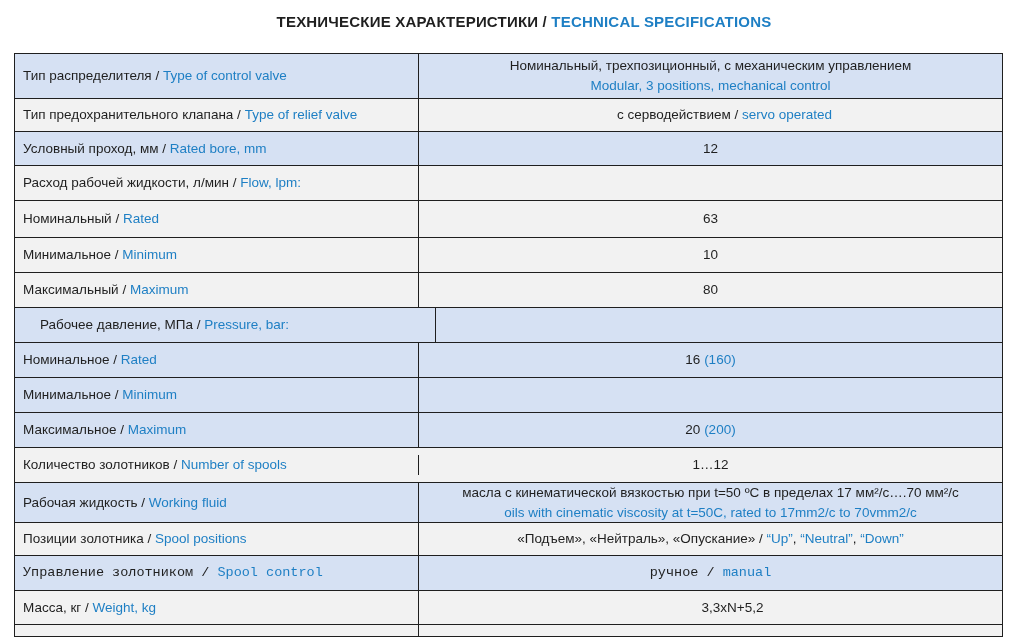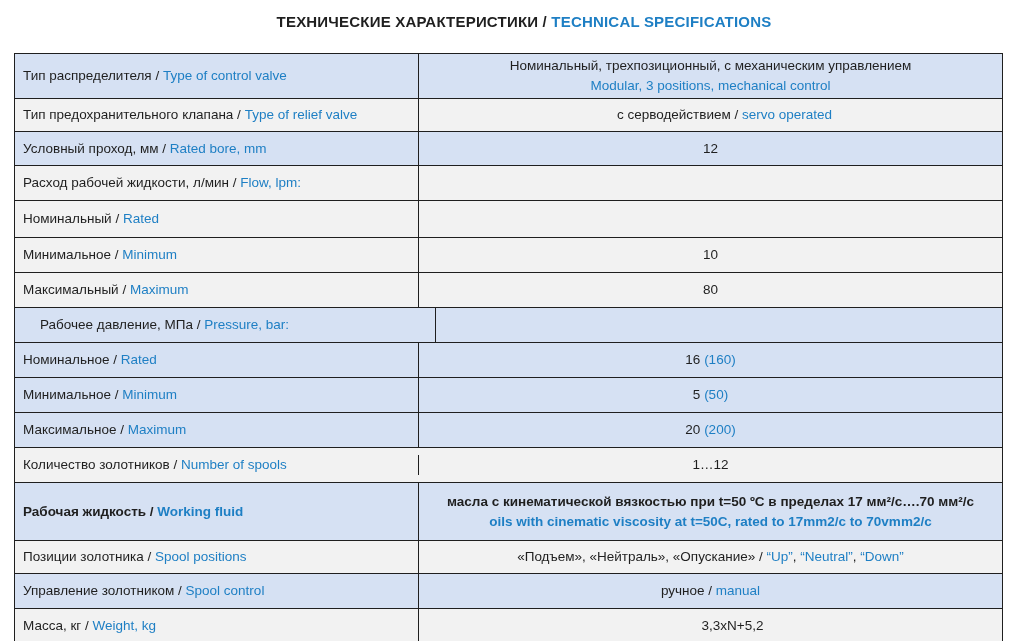--- a/index.html
+++ b/index.html
@@ -85,20 +85,23 @@
       <div class="cell right">
         <div class="line"><span class="dark">12</span></div>
       </div>
     </div>
     <div class="row gray-bg" style="height: 35px;">
       <div class="cell left"><span class="dark">Расход рабочей жидкости, л/мин / </span><span class="blue">Flow, lpm:</span></div>
       <div class="cell right"></div>
     </div>
     <div class="row gray-bg" style="height: 37px;">
       <div class="cell left"><span class="dark">Номинальный / </span><span class="blue">Rated</span></div>
+      <div class="cell right">
+        <div class="line"><span class="dark">63</span></div>
+      </div>
     </div>
     <div class="row gray-bg" style="height: 35px;">
       <div class="cell left"><span class="dark">Минимальное / </span><span class="blue">Minimum</span></div>
       <div class="cell right">
         <div class="line"><span class="dark">10</span></div>
       </div>
     </div>
     <div class="row gray-bg" style="height: 35px;">
       <div class="cell left"><span class="dark">Максимальный / </span><span class="blue">Maximum</span></div>
       <div class="cell right">
@@ -110,50 +113,47 @@
       <div class="cell right"></div>
     </div>
     <div class="row blue-bg" style="height: 35px;">
       <div class="cell left"><span class="dark">Номинальное / </span><span class="blue">Rated</span></div>
       <div class="cell right">
         <div class="line"><span class="dark">16 </span><span class="blue">(160)</span></div>
       </div>
     </div>
     <div class="row blue-bg" style="height: 35px;">
       <div class="cell left"><span class="dark">Минимальное / </span><span class="blue">Minimum</span></div>
-      <div class="cell right">
-        <div class="line"><span class="dark">5 </span><span class="blue">(50)</span></div>
-      </div>
     </div>
     <div class="row blue-bg" style="height: 35px;">
       <div class="cell left"><span class="dark">Максимальное / </span><span class="blue">Maximum</span></div>
       <div class="cell right">
         <div class="line"><span class="dark">20 </span><span class="blue">(200)</span></div>
       </div>
     </div>
     <div class="row gray-bg" style="height: 35px; align-items: center;">
       <div class="cell left"><span class="dark">Количество золотников / </span><span class="blue">Number of spools</span></div>
       <div class="cell right">
         <div class="line"><span class="dark">1…12</span></div>
       </div>
     </div>
-    <div class="row blue-bg" style="height: 58px; font-weight: bold;">
+    <div class="row blue-bg" style="height: 40px;">
       <div class="cell left"><span class="dark">Рабочая жидкость / </span><span class="blue">Working fluid</span></div>
       <div class="cell right">
         <div class="line"><span class="dark">масла с кинематической вязкостью при t=50 ºC в пределах 17 мм²/с….70 мм²/с</span></div>
         <div class="line"><span class="blue">oils with cinematic viscosity at t=50C, rated to 17mm2/c to 70vmm2/c</span></div>
       </div>
     </div>
     <div class="row gray-bg" style="height: 33px;">
       <div class="cell left"><span class="dark">Позиции золотника / </span><span class="blue">Spool positions</span></div>
       <div class="cell right">
         <div class="line"><span class="dark">«Подъем», «Нейтраль», «Опускание» / </span><span class="blue">“Up”</span><span class="dark">, </span><span class="blue">“Neutral”</span><span class="dark">, </span><span class="blue">“Down”</span></div>
       </div>
     </div>
-    <div class="row blue-bg" style="height: 35px;">
+    <div class="row blue-bg" style="height: 35px; font-family: Liberation Mono, monospace;">
       <div class="cell left"><span class="dark">Управление золотником / </span><span class="blue">Spool control</span></div>
       <div class="cell right">
         <div class="line"><span class="dark">ручное / </span><span class="blue">manual</span></div>
       </div>
     </div>
     <div class="row gray-bg" style="height: 34px; gap: 44px;">
       <div class="cell left"><span class="dark">Масса, кг / </span><span class="blue">Weight, kg</span></div>
       <div class="cell right">
         <div class="line"><span class="dark">3,3xN+5,2</span></div>
       </div>

